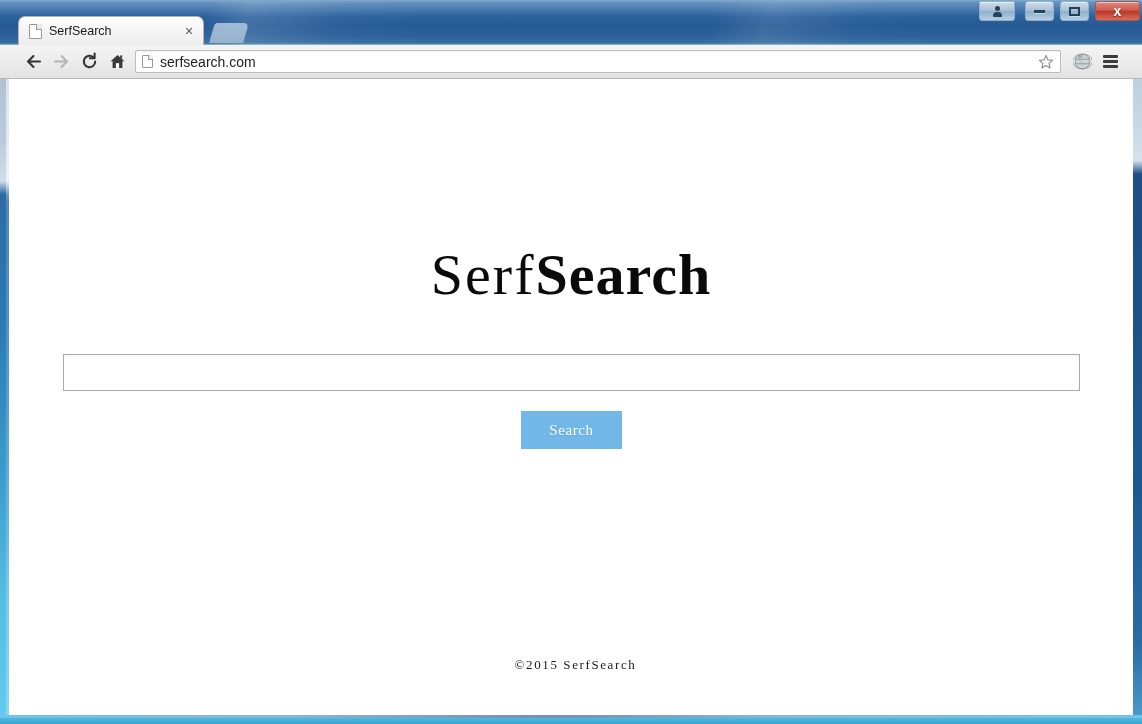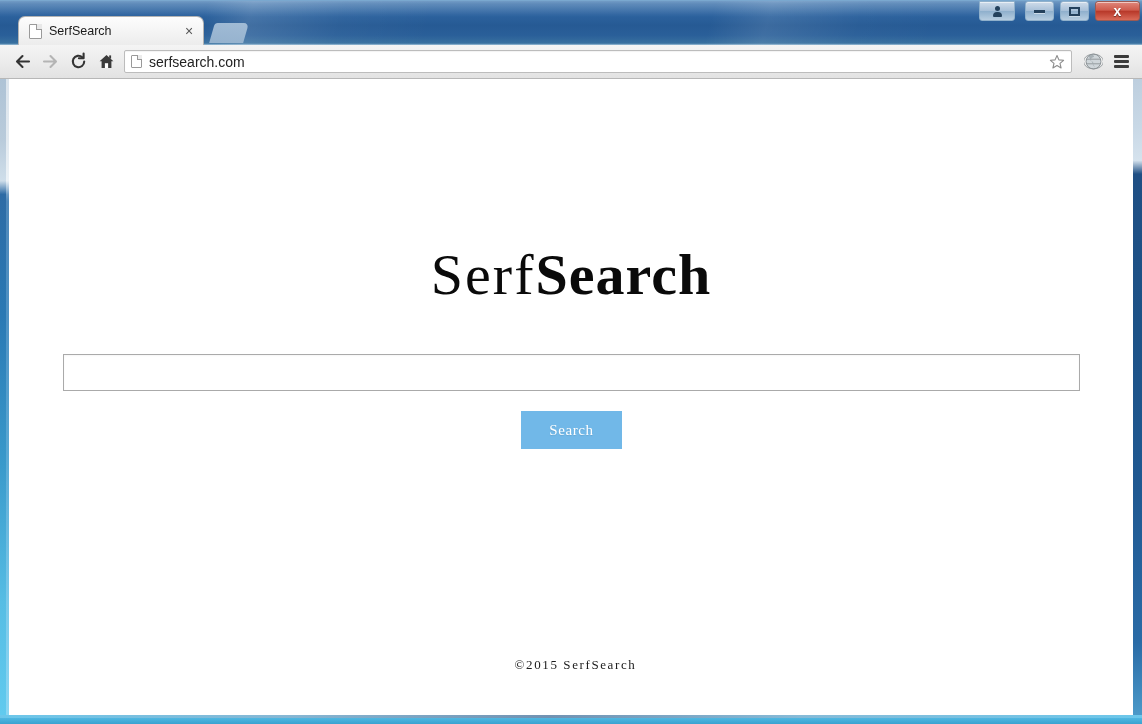--- a/index.html
+++ b/index.html
@@ -183,21 +183,21 @@
 
   
   #toolbar {
     position: absolute;
     left: 0; top: 45px;
     width: 1142px; height: 34px;
     background: linear-gradient(180deg, #f4f4f4 0%, #ebebeb 55%, #e2e2e2 100%);
     border-bottom: 1px solid #b7b7b7;
     display: flex;
     align-items: center;
-    padding: 0 8px;
+    padding: 0 19px;
     z-index: 21;
   }
   .nav-btn {
     width: 28px; height: 28px;
     display: flex;
     align-items: center;
     justify-content: center;
     flex: 0 0 auto;
   }
   .nav-btn svg { display: block; }

